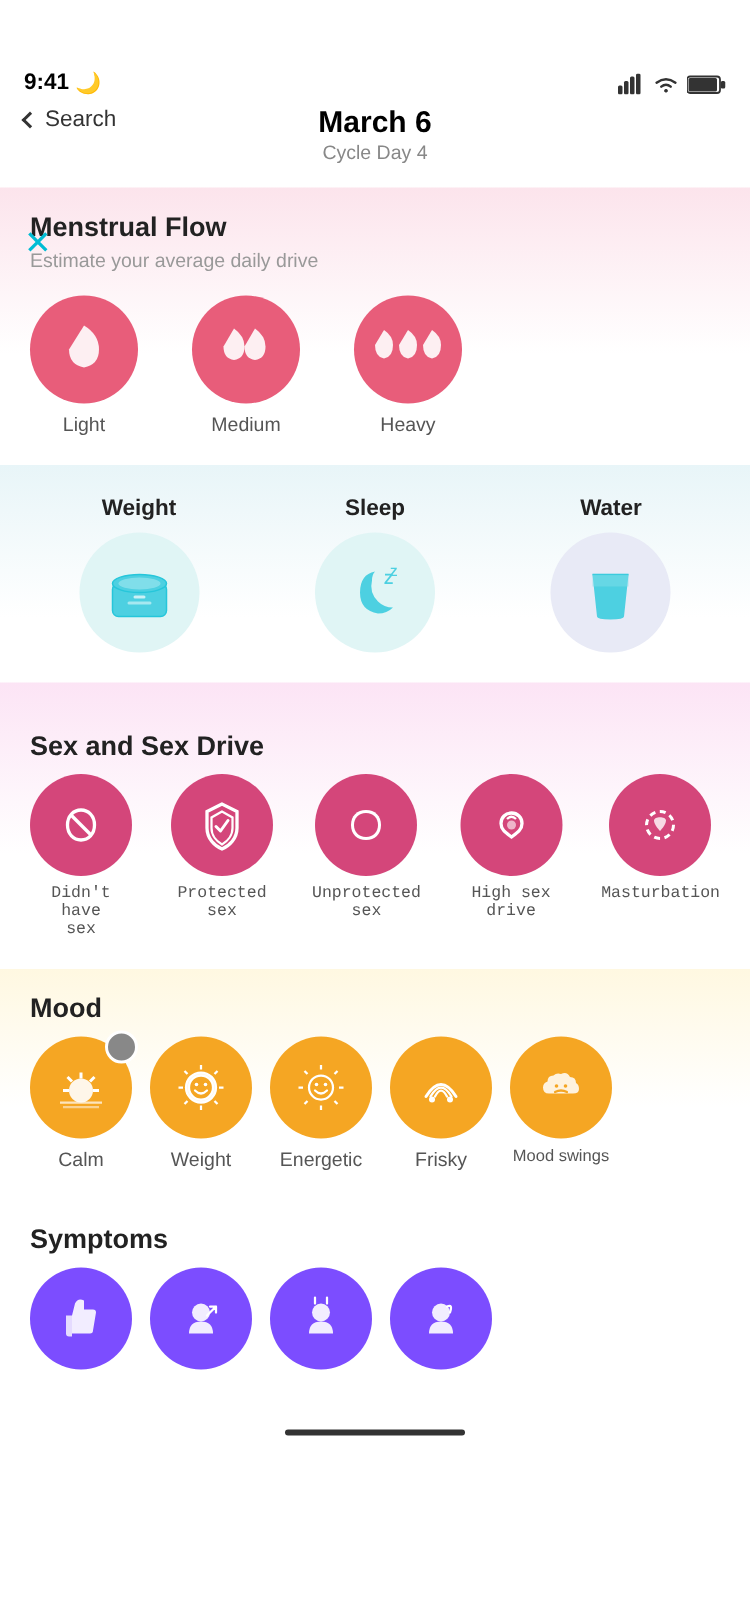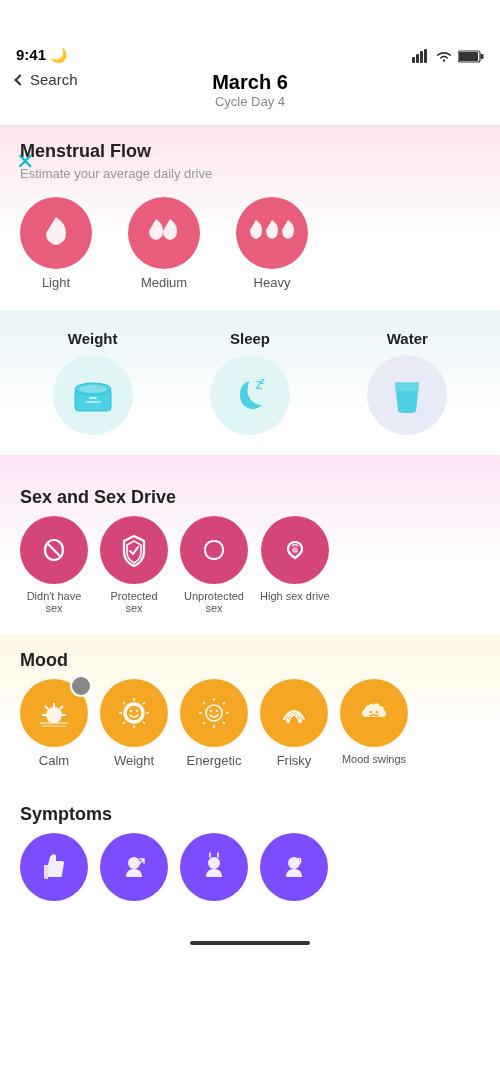--- a/index.html
+++ b/index.html
@@ -161,23 +161,24 @@
     .circle-health-sleep {
       background: #e0f5f5;
     }
     .circle-health-water {
       background: #f0f0f5;
     }
 
     
     .sex-items {
       display: flex;
-      gap: 12px;
+      gap: 26px;
       margin-top: 8px;
       overflow: visible;
+      font-family: Liberation Mono, monospace;
     }
     .circle-sex {
       background: #d4467a;
     }
 
     
     .mood-items {
       display: flex;
       gap: 12px;
       margin-top: 8px;
@@ -390,20 +391,29 @@
         <svg width="36" height="36" viewBox="0 0 36 36">
           <path d="M18 10 C14 10 11 13 11 17 C11 21 14 23 18 26 C22 23 25 21 25 17 C25 13 22 10 18 10Z" fill="none" stroke="white" stroke-width="2.2"></path>
           <path d="M18 10 L18 10" stroke="white" stroke-width="2"></path>
           <circle cx="18" cy="18" r="3" fill="white" opacity="0.6"></circle>
           <path d="M15 14 Q18 11 21 14" stroke="white" stroke-width="1.5" fill="none"></path>
         </svg>
       </button>
       <span class="circle-label" style="font-size:11px;text-align:center;">High sex drive</span>
     </div>
 
+    <div class="circle-item">
+      <button class="circle-btn circle-sex" style="width:68px;height:68px;">
+        <svg width="36" height="36" viewBox="0 0 36 36">
+          <circle cx="18" cy="18" r="9" fill="none" stroke="white" stroke-width="2" stroke-dasharray="4 3"></circle>
+          <path d="M14 15 C14 12 22 12 22 15 C22 18 18 22 18 22 C18 22 14 18 14 15Z" fill="white" opacity="0.8"></path>
+        </svg>
+      </button>
+      <span class="circle-label" style="font-size:11px;text-align:center;">Masturbation</span>
+    </div>
   </div>
 </div>
 
 <div class="section-mood">
   <div class="section-title">Mood</div>
   <div class="mood-items">
 
     <div class="circle-item">
       <div style="position:relative; display:inline-block;">
         <button class="circle-btn circle-mood" style="width:68px;height:68px;">

